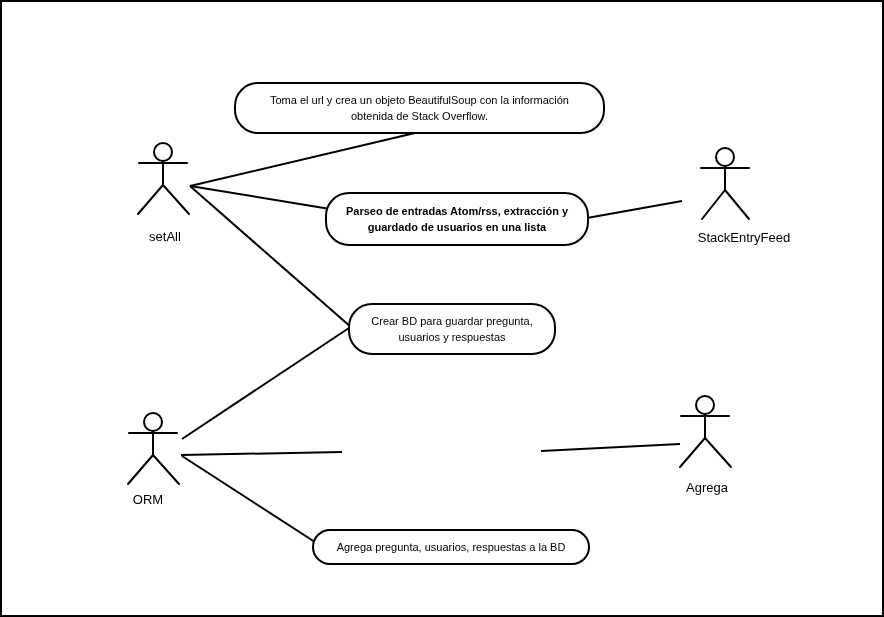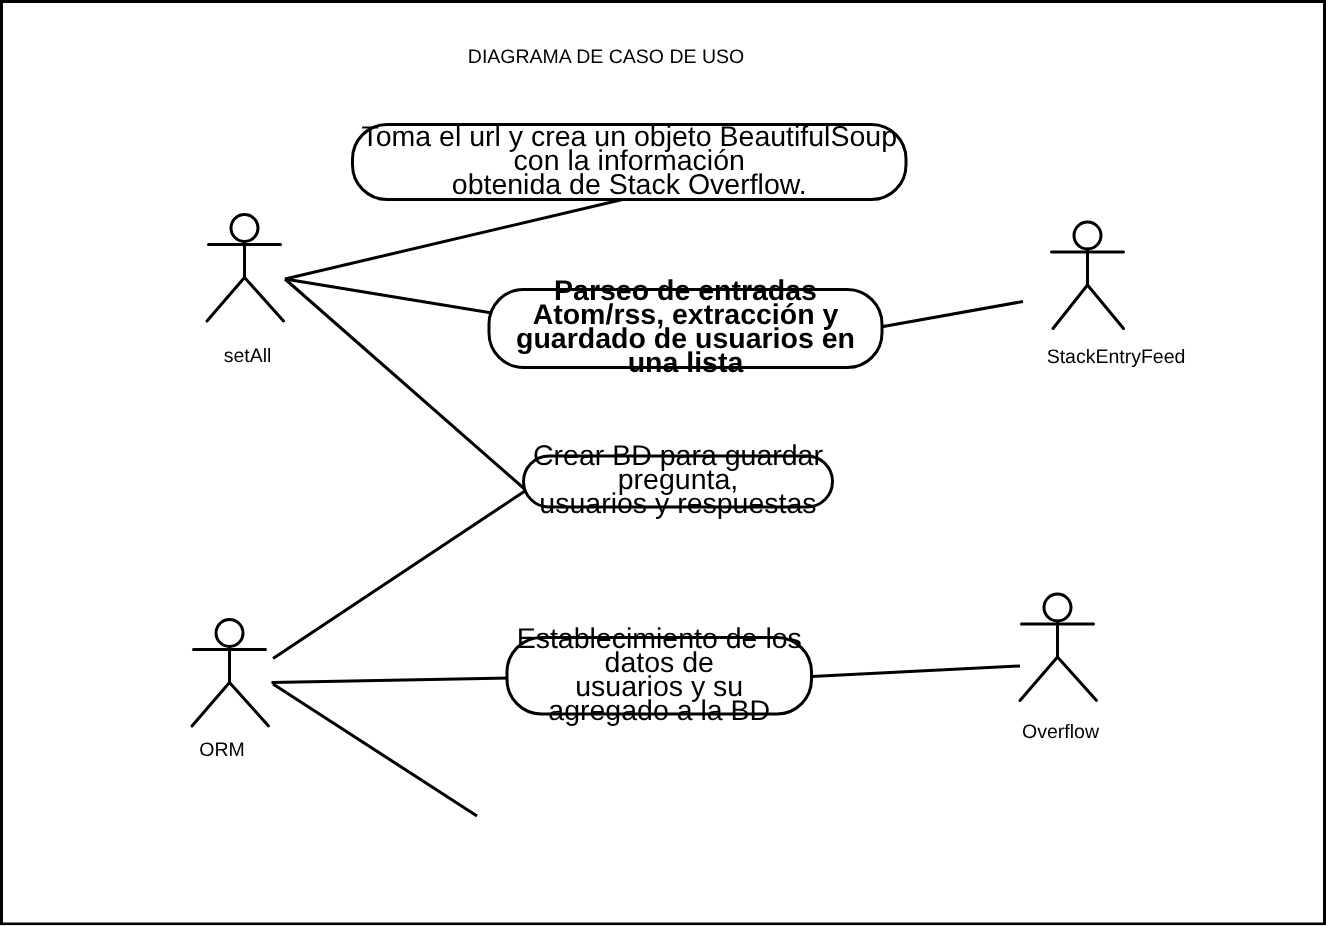--- a/index.html
+++ b/index.html
@@ -15,26 +15,26 @@
   .assoc line { stroke:var(--ink); stroke-width:2; }
   .actor { stroke:var(--ink); stroke-width:2; fill:none; stroke-linecap:round; }
   .title {
     position:absolute; left:404px; top:30px; transform:translateX(-50%);
     font-size:13px; white-space:nowrap;
   }
   .usecase {
     position:absolute; box-sizing:border-box; background:var(--bg);
     border:2px solid var(--ink); border-radius:24px;
     display:flex; align-items:center; justify-content:center;
-    text-align:center; font-size:19px; line-height:16px; padding:0 2px;
+    text-align:center; font-size:11px; line-height:16px; padding:0 2px;
   }
   .uc-text { white-space:pre-line; }
   #uc1 { left:234px; top:82px;  width:371px; height:52px; }
   #uc2 { left:325px; top:192px; width:264px; height:54px;font-weight:bold; }
-  #uc3 { left:348px; top:303px; width:208px; height:36px; }
+  #uc3 { left:348px; top:303px; width:208px; height:52px; }
   #uc4 { left:337px; top:424px; width:205px; height:53px; }
   #uc5 { left:312px; top:529px; width:278px; height:36px; border-radius:18px; }
   .actor-label {
     position:absolute; transform:translateX(-50%);
     font-size:13px; white-space:nowrap;text-align:center;
   }
   #lbl-setall  { left:165px; top:229px; }
   #lbl-sef     { left:728px; top:230px;margin-left:16px; }
   #lbl-orm     { left:148px; top:492px; }
   #lbl-usuario { left:707px; top:480px; }
@@ -82,38 +82,36 @@
 
     <g class="actor">
       <circle cx="705" cy="405" r="9"></circle>
       <line x1="705" y1="414" x2="705" y2="438"></line>
       <line x1="681" y1="416" x2="729" y2="416"></line>
       <line x1="705" y1="438" x2="680" y2="467"></line>
       <line x1="705" y1="438" x2="731" y2="467"></line>
     </g>
   </svg>
 
-  <div class="title">DIAGRAMA DE CASO DE USO</div>
 
   <div class="usecase" id="uc1">
     <span class="uc-text">Toma el url y crea un objeto BeautifulSoup con la información
 obtenida de Stack Overflow.</span>
   </div>
   <div class="usecase" id="uc2">
     <span class="uc-text">Parseo de entradas Atom/rss, extracción y
 guardado de usuarios en una lista</span>
   </div>
   <div class="usecase" id="uc3">
     <span class="uc-text">Crear BD para guardar pregunta,
 usuarios y respuestas</span>
   </div>
-  <div class="usecase" id="uc4">
-    <span class="uc-text">Establecimiento de los datos de
-usuarios y su agregado a la BD</span>
+  <div class="usecase" id="uc5">
+    <span class="uc-text">Agrega pregunta, usuarios, respuestas a la BD</span>
   </div>
 
   <div class="actor-label" id="lbl-setall">setAll</div>
   <div class="actor-label" id="lbl-sef">StackEntryFeed</div>
   <div class="actor-label" id="lbl-orm">ORM</div>
-  <div class="actor-label" id="lbl-usuario">Overflow</div>
+  <div class="actor-label" id="lbl-usuario">Agrega</div>
 
   <div class="frame"></div>
 </div>
 
 </body></html>

